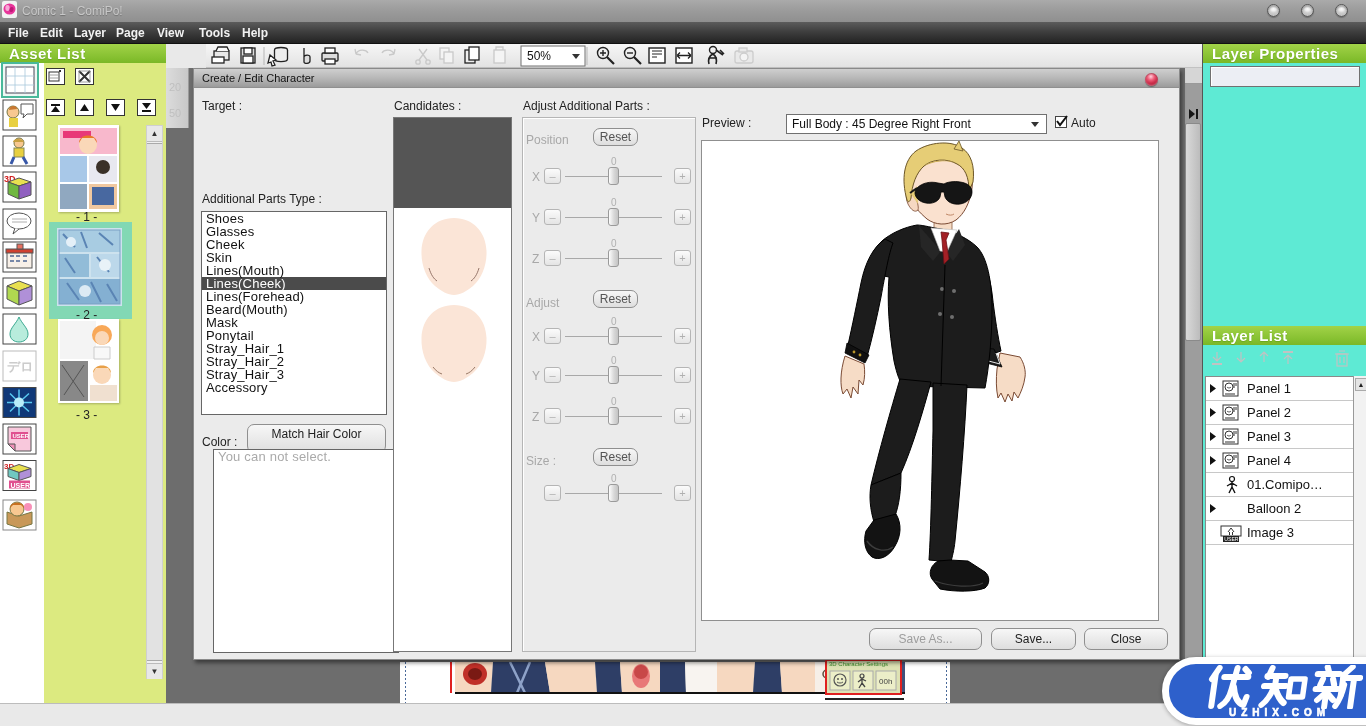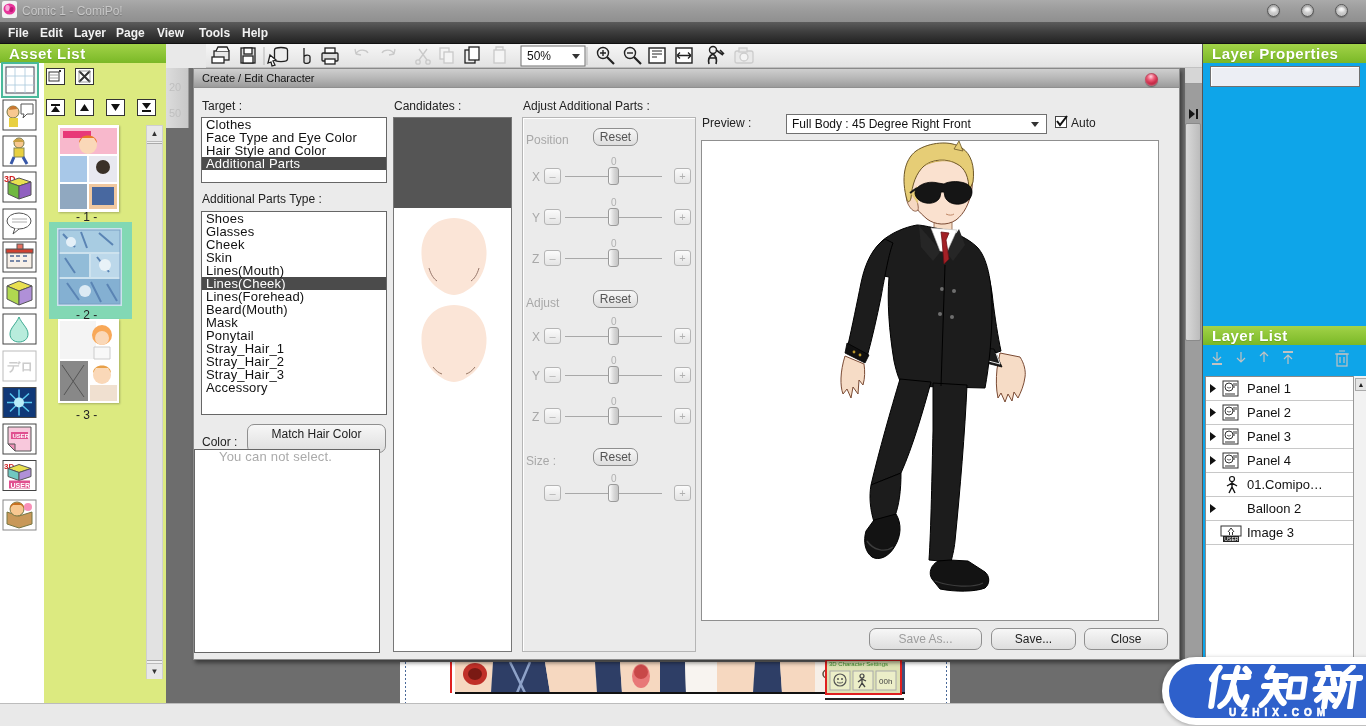--- a/index.html
+++ b/index.html
@@ -66,21 +66,21 @@
 
 .gray { color:#a8a8a8; }
 .pm { position:absolute; width:17px; height:16px; border:1px solid #b5b5b5; border-radius:3px;
   background:linear-gradient(180deg,#fbfbfb,#e4e4e4); color:#b0b0b0; font-size:11px; text-align:center; line-height:14px; }
 .track { position:absolute; height:1px; background:#a8a8a8; }
 .sthumb { position:absolute; width:11px; height:18px; border:1px solid #9a9a9a; border-radius:3px;
   background:linear-gradient(90deg,#fdfdfd,#d8d8d8 55%,#c4c4c4); }
 .zero { position:absolute; font-size:10px; color:#b0b0b0; }
 
 
-#rightpanel { top:44px; left:1202px; width:164px; height:682px; background:#0ea5e9; border-left:1px solid #555; }
+#rightpanel { top:44px; left:1202px; width:164px; height:682px; background:#5eead4; border-left:1px solid #555; }
 #layerlist { position:absolute; left:2px; top:332px; width:148px; height:350px; background:#fff; border:1px solid #8a8a8a; border-right:none; border-bottom:none;text-decoration:underline; }
 .llrow { position:relative; height:24px; border-bottom:1px solid #c8c8c8; font-size:13px; color:#111; }
 
 
 #vscroll { top:68px; left:1185px; width:17px; height:635px; background:#9d9d9d; }
 
 
 #statusbar { top:703px; left:0; width:1366px; height:23px; background:#e9e9e9; border-top:1px solid #bcbcbc; }
 
 
@@ -511,46 +511,40 @@
         <path d="M1 1 L7 6 L1 11 Z" fill="#151515"></path>
         <rect x="8" y="1" width="2" height="10" fill="#151515"></rect>
       </svg>
     <div style="position:absolute;left:0px;top:55px;width:16px;height:218px;background:linear-gradient(90deg,#d9d9d9,#bcbcbc);border:1px solid #8a8a8a;border-radius:2px;"></div>
   </div>
   <div id="dialog" class="abs">
     <div id="dlgtitle">Create / Edit Character</div>
     <div id="dlgclose"></div>
 
     <div class="label12" style="left:8px;top:30px;">Target :</div>
-    <div class="listbox" style="left:7px;top:48px;width:186px;height:66px;">
-      <div class="li">Clothes</div>
-      <div class="li">Face Type and Eye Color</div>
-      <div class="li">Hair Style and Color</div>
-      <div class="li lisel">Additional Parts</div>
-    </div>
     <div class="label12" style="left:8px;top:123px;">Additional Parts Type :</div>
     <div class="listbox" style="left:7px;top:142px;width:186px;height:204px;">
       <div class="li">Shoes</div>
       <div class="li">Glasses</div>
       <div class="li">Cheek</div>
       <div class="li">Skin</div>
       <div class="li">Lines(Mouth)</div>
       <div class="li lisel">Lines(Cheek)</div>
       <div class="li">Lines(Forehead)</div>
       <div class="li">Beard(Mouth)</div>
       <div class="li">Mask</div>
       <div class="li">Ponytail</div>
       <div class="li">Stray_Hair_1</div>
       <div class="li">Stray_Hair_2</div>
       <div class="li">Stray_Hair_3</div>
       <div class="li">Accessory</div>
     </div>
     <div class="label12" style="left:8px;top:366px;">Color :</div>
     <div class="btn3d" style="left:53px;top:355px;width:139px;height:29px;line-height:18px;">Match Hair Color</div>
-    <div class="listbox" style="left:0;top:380px;width:186px;height:204px;padding-left:20px;">
+    <div class="listbox" style="left:19px;top:380px;width:186px;height:204px;">
       <div class="li" style="color:#aaa;">You can not select.</div>
     </div>
 
     <div class="label12" style="left:200px;top:30px;">Candidates :</div>
     <div class="listbox" style="left:199px;top:48px;width:119px;height:535px;border-color:#777;">
       <div style="position:absolute;left:0;top:0;width:117px;height:90px;background:#555;"></div>
       <svg style="position:absolute;left:0;top:90px;" width="117" height="285" viewBox="0 0 117 285">
         <defs>
           <path id="cface" d="M33 0 C14 0 1 14 0.5 33 C0 47 5 60 14 68 C20 73 27 77 33 77 C39 77 46 73 52 68 C61 60 66 47 65.5 33 C65 14 52 0 33 0 Z" fill="#fbe5d7"></path>
         </defs>

